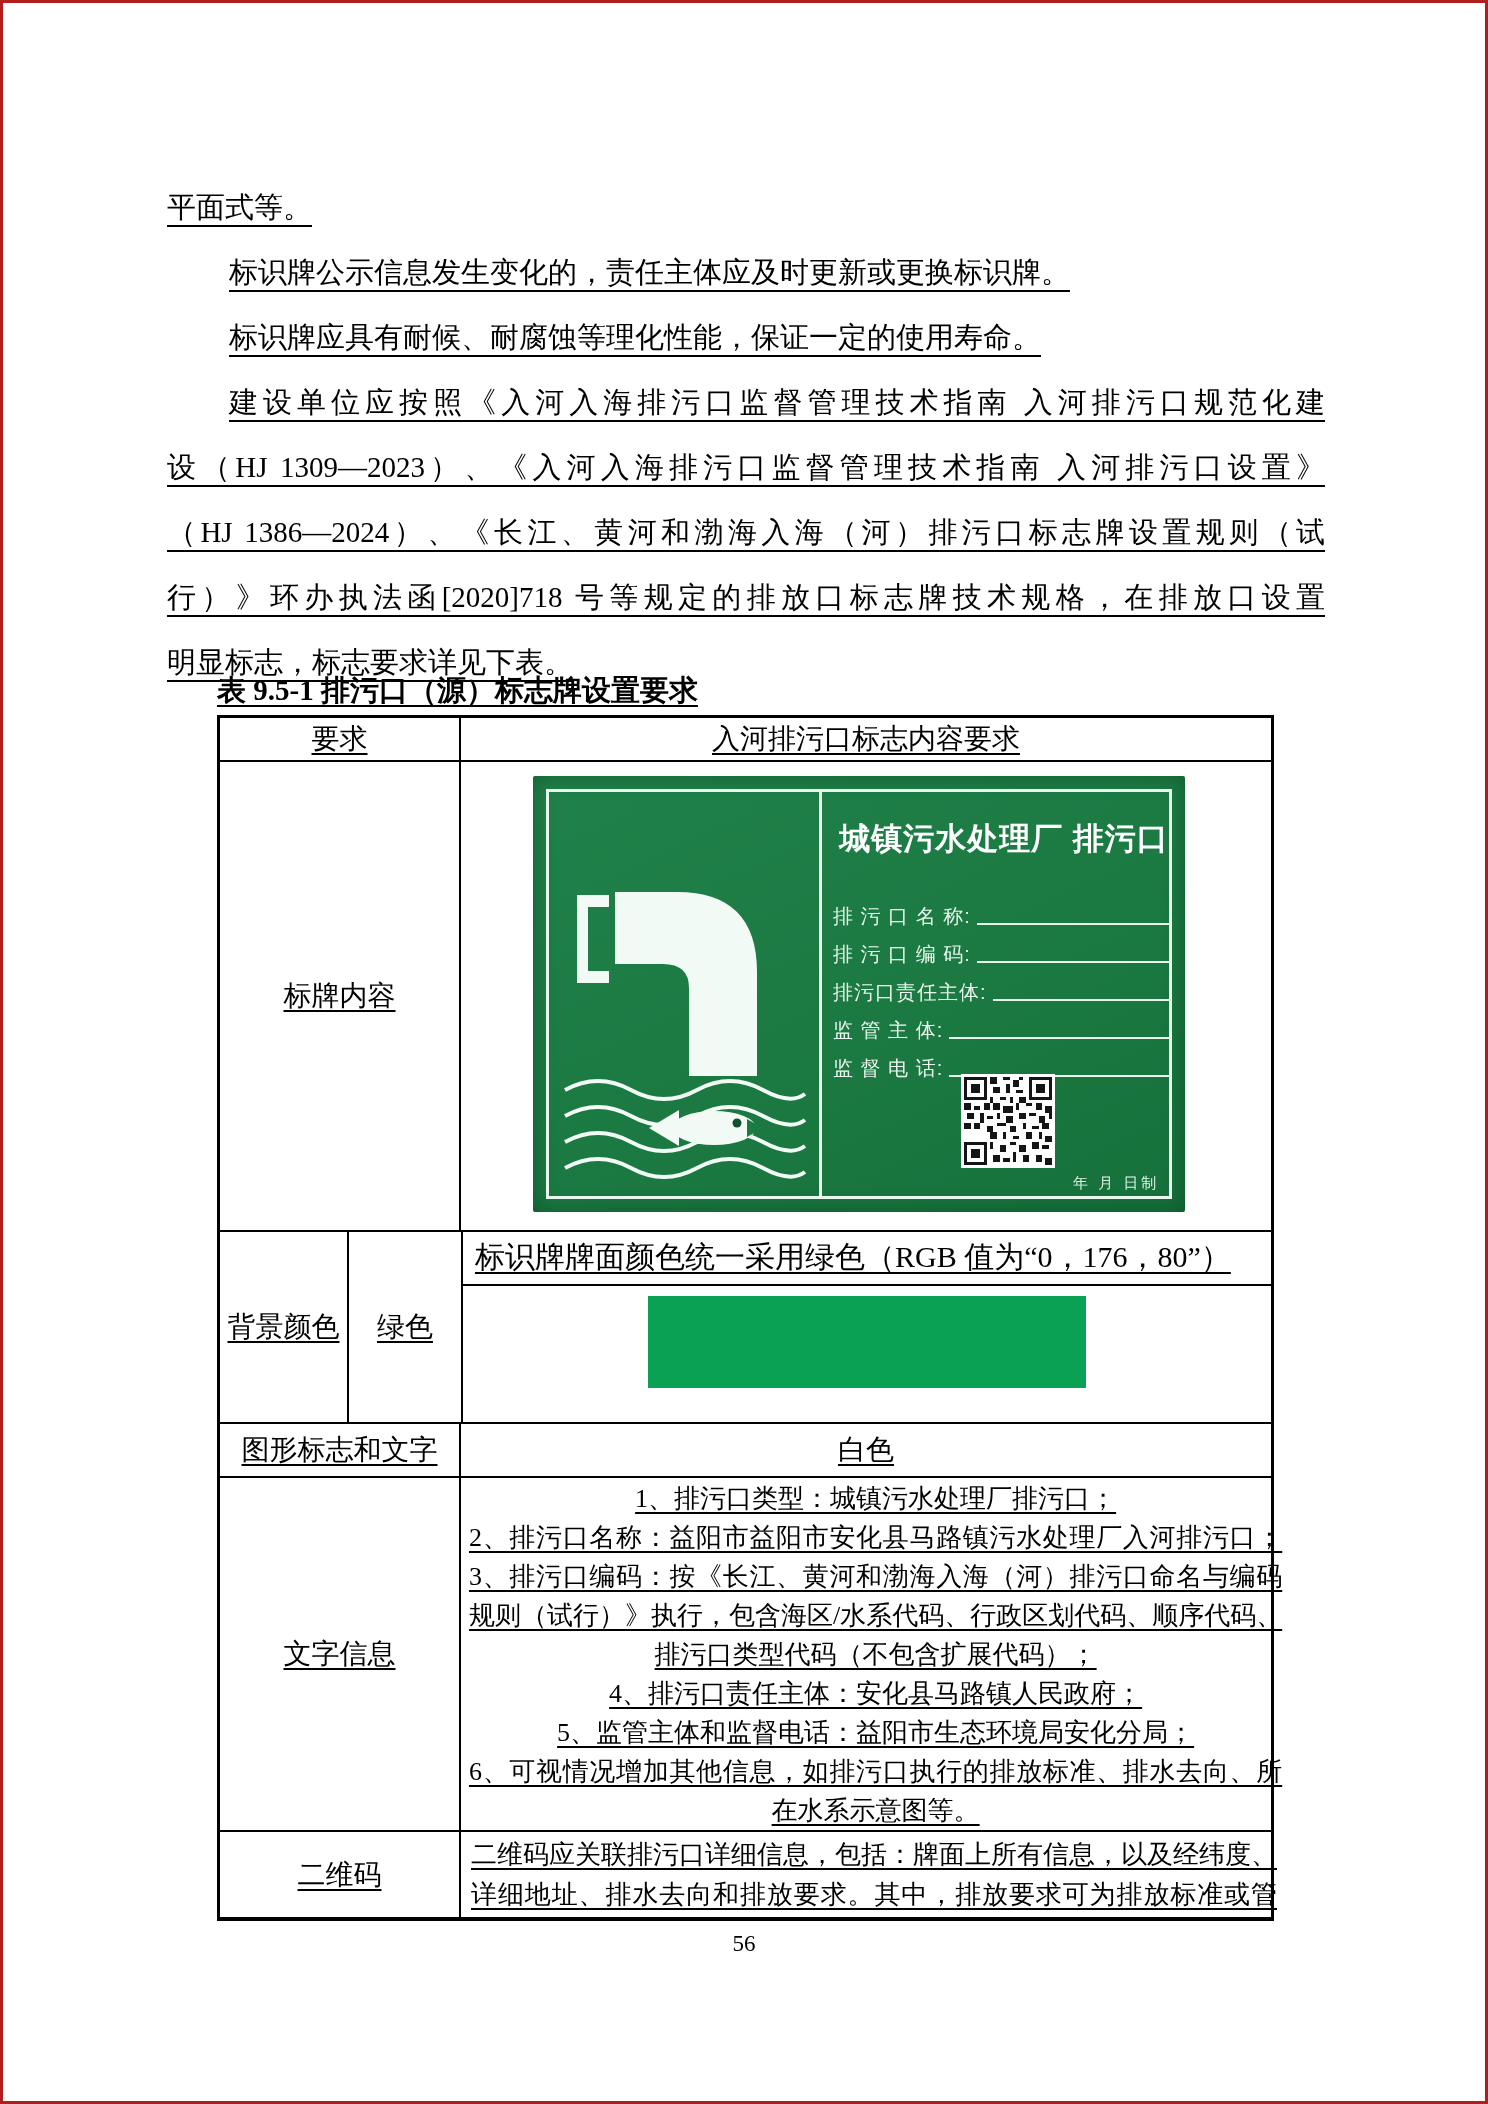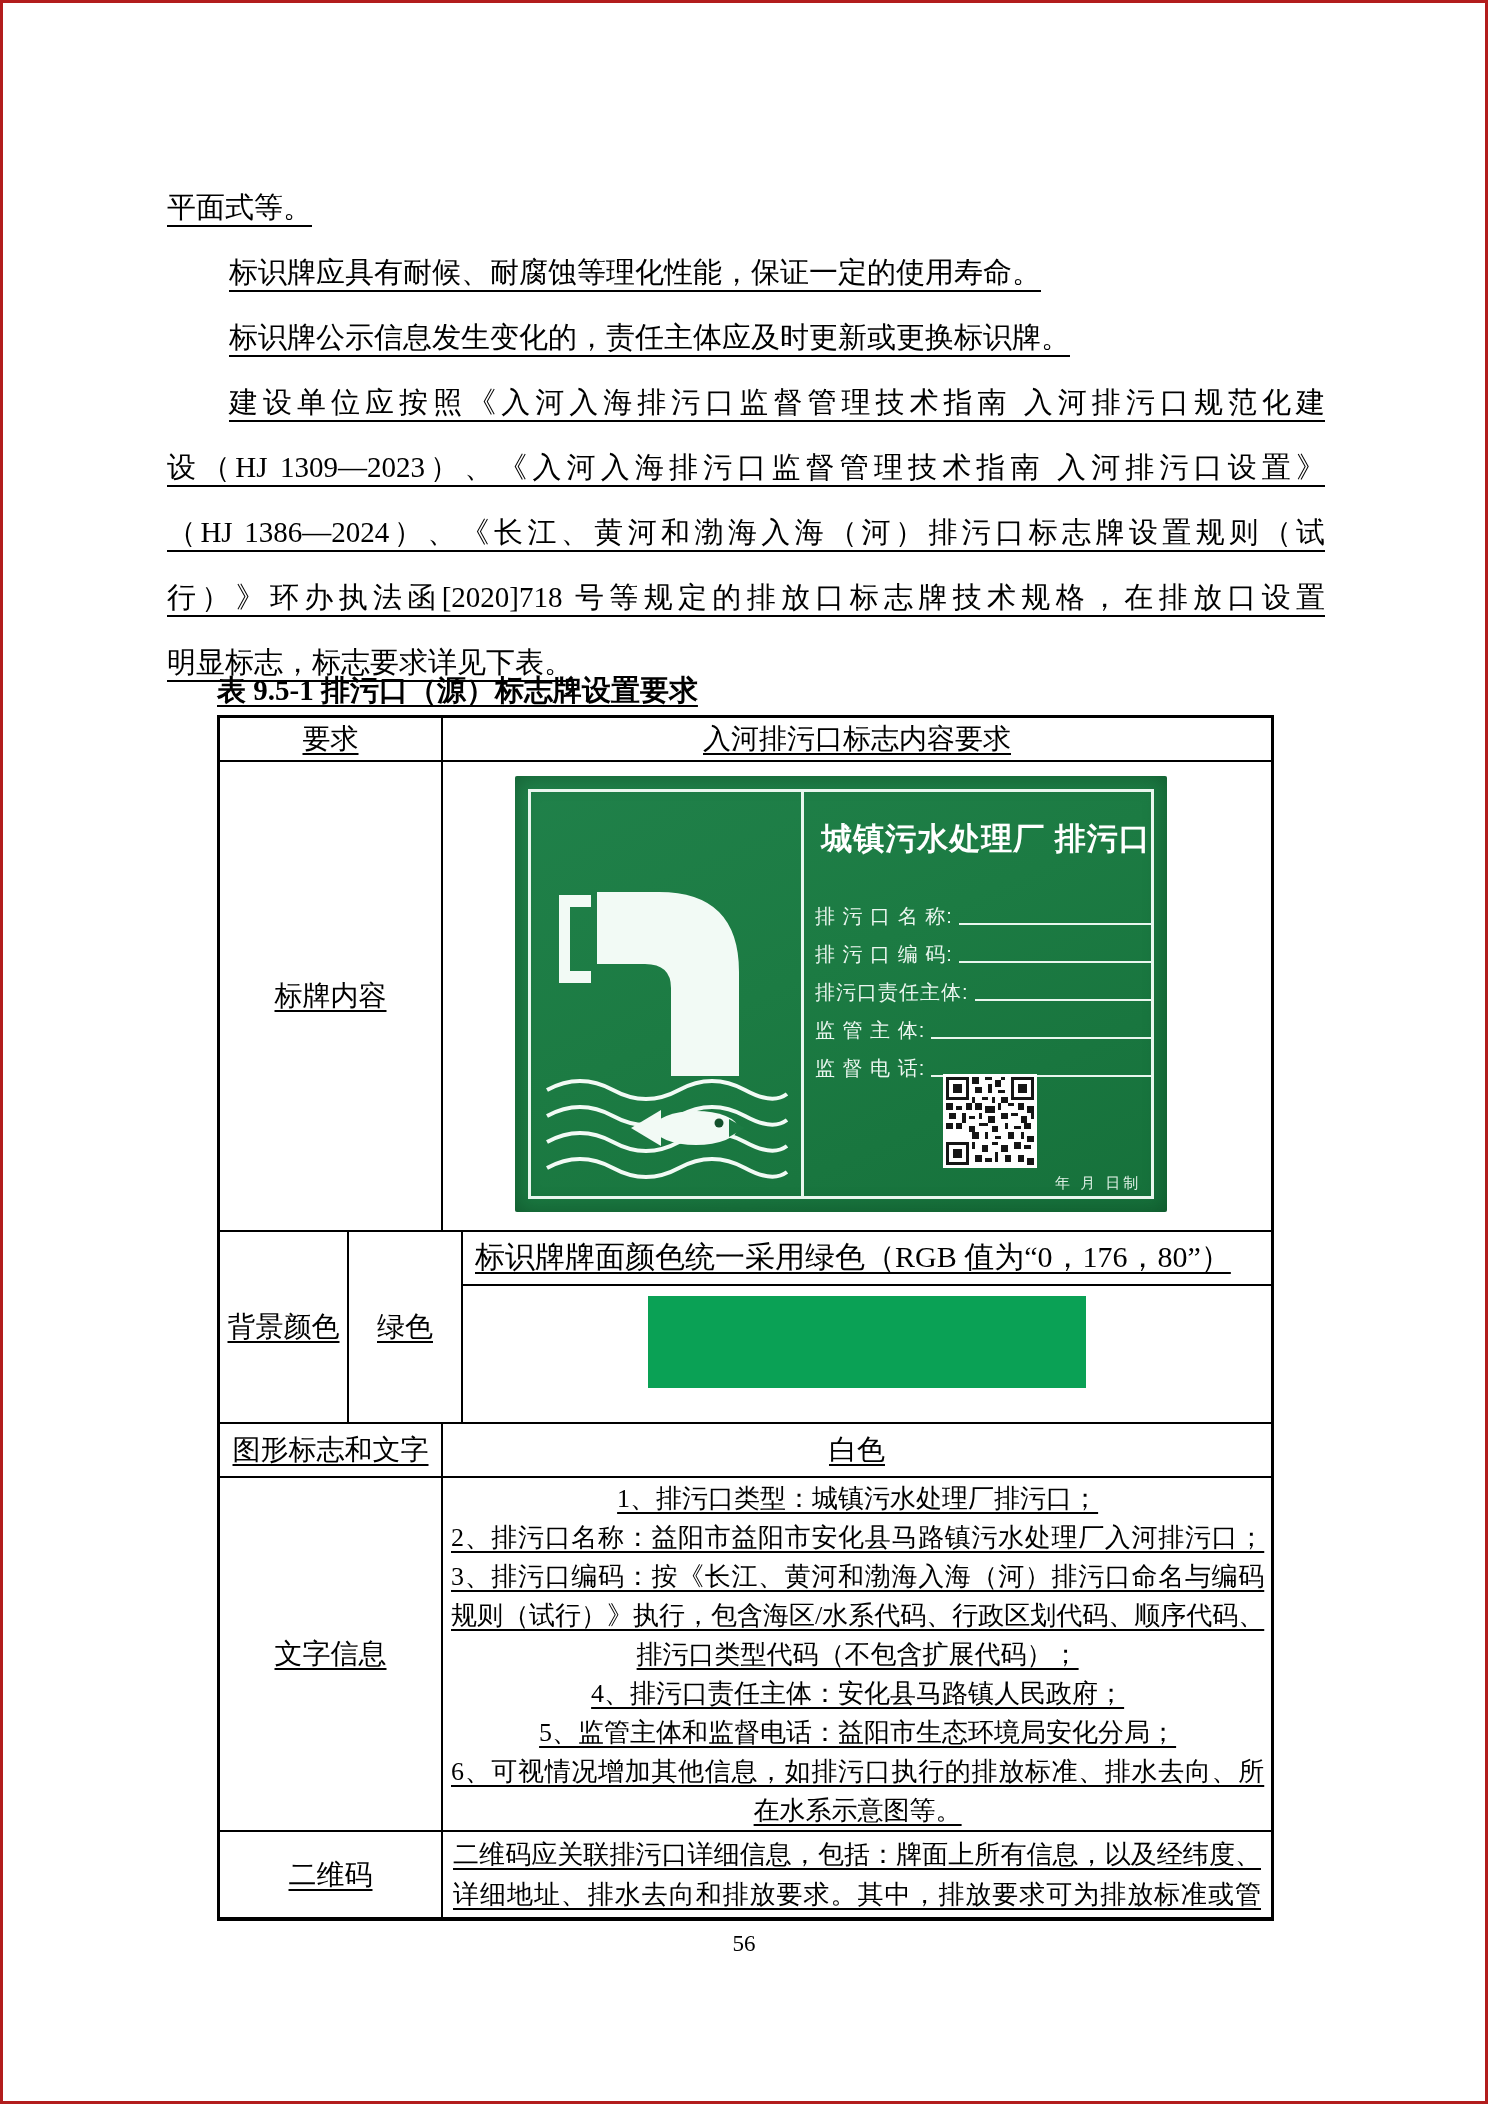--- a/index.html
+++ b/index.html
@@ -22,21 +22,21 @@
     font-size:29px;font-weight:bold;}
 
   
   .tbl{position:absolute;left:214px;top:712px;width:1057px;box-sizing:border-box;
     border:3px solid #000;border-bottom-width:4px;font-size:28px;}
   .tr{display:flex;border-bottom:2px solid #000;}
   .tr:last-child{border-bottom:none;border-radius:29px;}
   .td{box-sizing:border-box;border-right:2px solid #000;display:flex;
       align-items:center;justify-content:center;text-align:center;}
   .td:last-child{border-right:none;}
-  .w243{width:223px;flex:none;}
+  .w243{width:241px;flex:none;}
   .w129{width:129px;flex:none;}
   .w114{width:114px;flex:none;}
   .grow{flex:1;}
   .col{flex-direction:column;align-items:stretch;justify-content:flex-start;}
 
   .h-header{height:42px;}
   .h-sign{height:468px;}
   .h-bg{height:190px;}
   .h-graphic{height:52px;}
   .h-text{height:352px;}
@@ -75,22 +75,22 @@
 
   .pagenum{position:absolute;left:0;top:1928px;width:100%;text-align:center;font-size:23px;}
 </style>
 </head>
 <body>
 
 <div class="page">
 
   <div class="intro">
     <div class="iline u">平面式等。</div>
+    <div class="iline ind u">标识牌公示信息发生变化的，责任主体应及时更新或更换标识牌。</div>
     <div class="iline ind u">标识牌应具有耐候、耐腐蚀等理化性能，保证一定的使用寿命。</div>
-    <div class="iline ind u">标识牌公示信息发生变化的，责任主体应及时更新或更换标识牌。</div>
     <div class="iline ind just u">建设单位应按照《入河入海排污口监督管理技术指南 入河排污口规范化建</div>
     <div class="iline just u">设（HJ 1309—2023）、《入河入海排污口监督管理技术指南 入河排污口设置》</div>
     <div class="iline just u">（HJ 1386—2024）、《长江、黄河和渤海入海（河）排污口标志牌设置规则（试</div>
     <div class="iline just u">行）》环办执法函[2020]718 号等规定的排放口标志牌技术规格，在排放口设置</div>
     <div class="iline u">明显标志，标志要求详见下表。</div>
   </div>
 
   <div class="tbl-title u6">表 9.5-1  排污口（源）标志牌设置要求</div>
 
   <div class="tbl">

